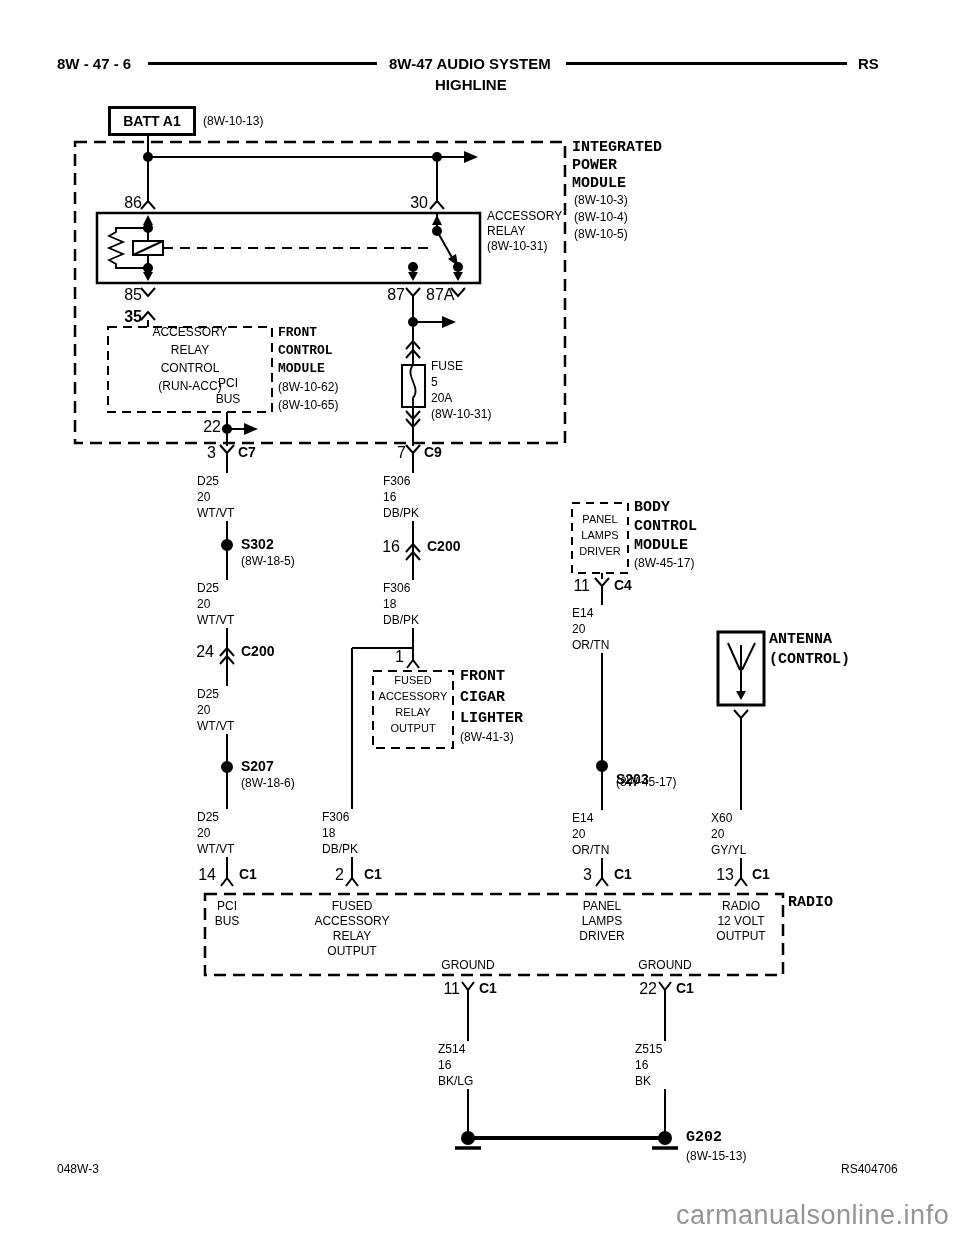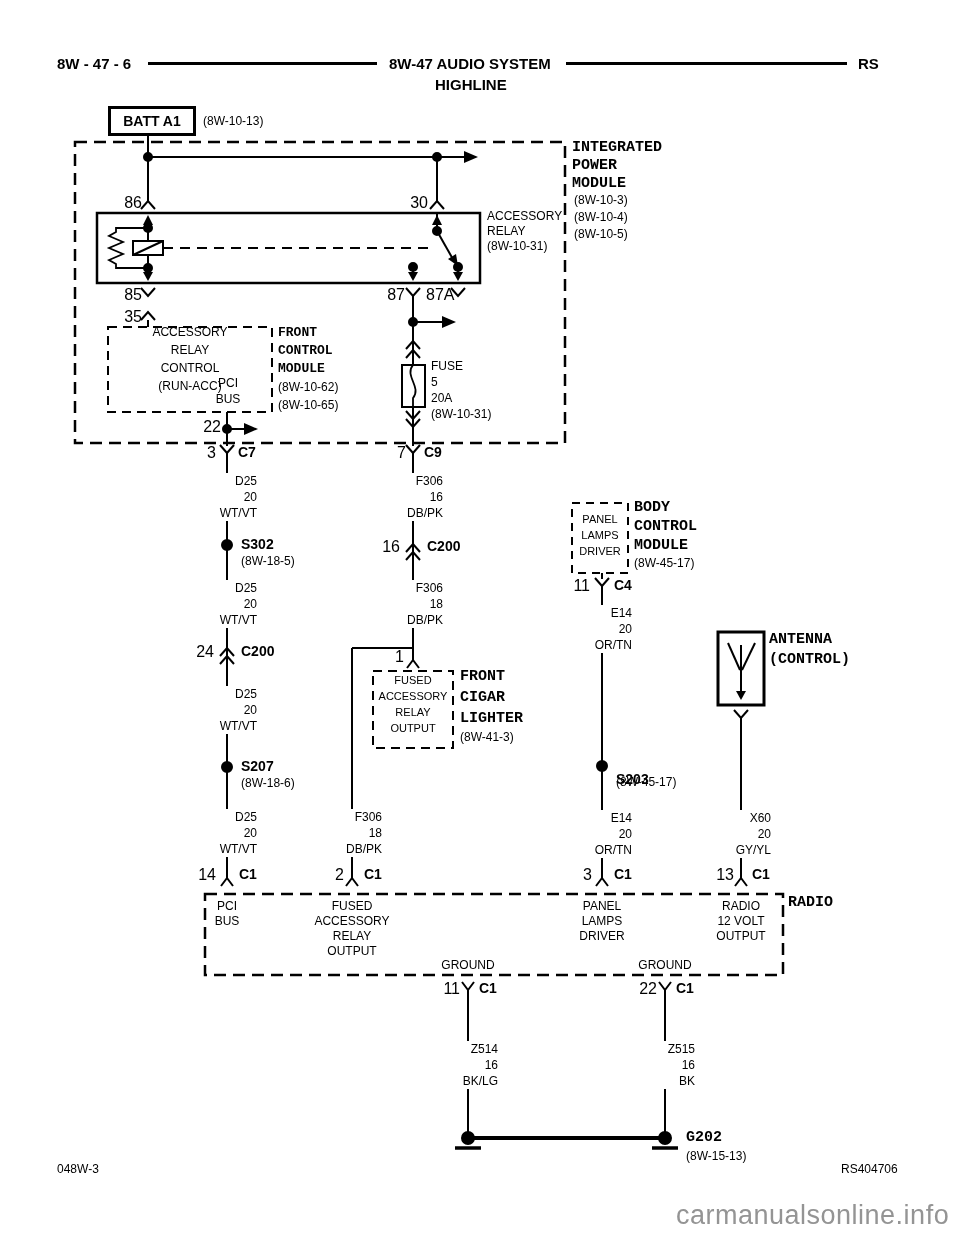--- a/index.html
+++ b/index.html
@@ -5,21 +5,21 @@
   html,body { margin:0; padding:0; background:#fff; }
   .page { position:relative; width:960px; height:1242px; background:#ffffff;
           font-family:"Liberation Sans", sans-serif; color:#000; overflow:hidden; }
   .page svg { position:absolute; left:0; top:0; z-index:1; }
   .lbl  { position:absolute; font-size:12px; line-height:15px; white-space:pre-line; z-index:2; }
   .mod  { position:absolute; font-weight:700; font-size:15px; line-height:19px; white-space:pre-line; z-index:2;font-family:Liberation Mono, monospace; }
   .hdr  { position:absolute; font-weight:700; font-size:15px; z-index:2; }
   .hline{ position:absolute; height:3px; background:#000; z-index:2; }
   .pin  { position:absolute; font-size:16px; line-height:14px; text-align:right; z-index:2; }
   .conn { position:absolute; font-weight:700; font-size:14px; line-height:16px; z-index:2; }
-  .wire-label { position:absolute; text-align:right; background:#fff; font-size:12px;
+  .wire-label { position:absolute; text-align:left; background:#fff; font-size:12px;
                 line-height:16px; z-index:3; }
   .wire-label span { display:block; }
   .boxlbl { position:absolute; text-align:center; font-size:11px; line-height:16px;
             white-space:pre-line; z-index:2; }
   .radiolbl { position:absolute; text-align:center; font-size:12px; line-height:15px;
               white-space:pre-line; z-index:2; }
   .splice-name { position:absolute; font-weight:700; font-size:14px; line-height:16px; z-index:2; }
   .batt-box { position:absolute; left:108px; top:106px; width:88px; height:30px;
               border:3px solid #000; box-sizing:border-box; display:flex; align-items:center;
               justify-content:center; font-weight:700; font-size:14px; z-index:2; background:#fff; }
@@ -193,21 +193,21 @@
   <div class="pin" style="left:124px; top:196px; width:18px;">86</div>
   <div class="pin" style="left:410px; top:196px; width:18px;">30</div>
   <div class="pin" style="left:124px; top:288px; width:18px;">85</div>
   <div class="pin" style="left:387px; top:288px; width:18px;">87</div>
   <div class="pin" style="left:426px; top:288px; width:24px;">87A</div>
   <div class="lbl" style="left:431px; top:358px; line-height:16px;">FUSE
 5
 20A
 (8W-10-31)</div>
 
-  <div class="pin" style="left:124px; top:310px; width:18px;">35</div>
+  <div class="pin" style="left:124px; top:310px; width:18px;font-weight:bold;">35</div>
   <div class="boxlbl" style="left:110px; top:323px; width:160px; font-size:12px; line-height:18px;">ACCESSORY
 RELAY
 CONTROL
 (RUN-ACC)</div>
   <div class="boxlbl" style="left:210px; top:375px; width:36px; font-size:12px;">PCI
 BUS</div>
   <div class="mod" style="left:278px; top:324px; font-size:13px; line-height:18px;">FRONT
 CONTROL
 MODULE</div>
   <div class="lbl" style="left:278px; top:378px; line-height:18px;">(8W-10-62)

